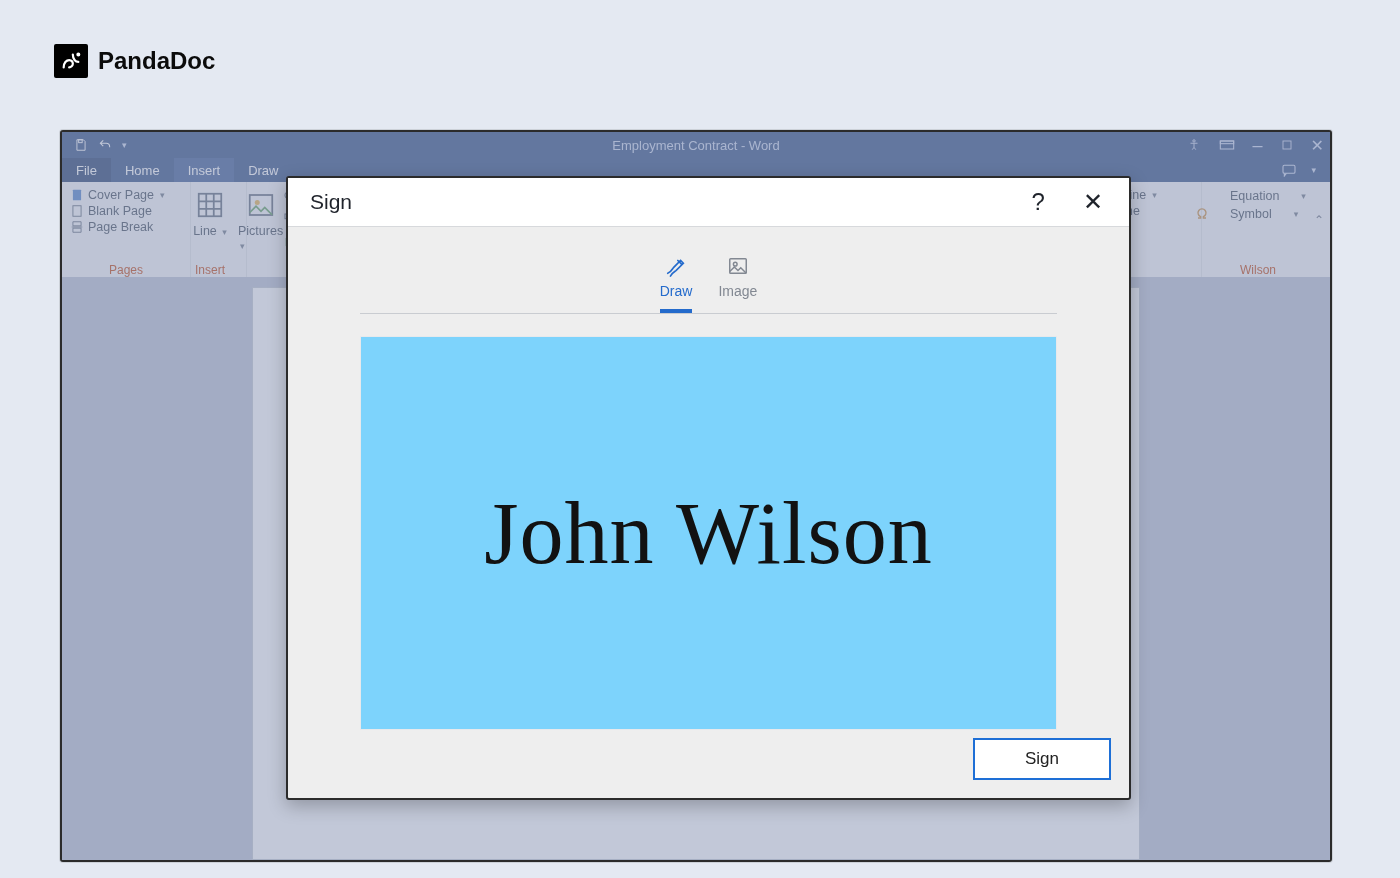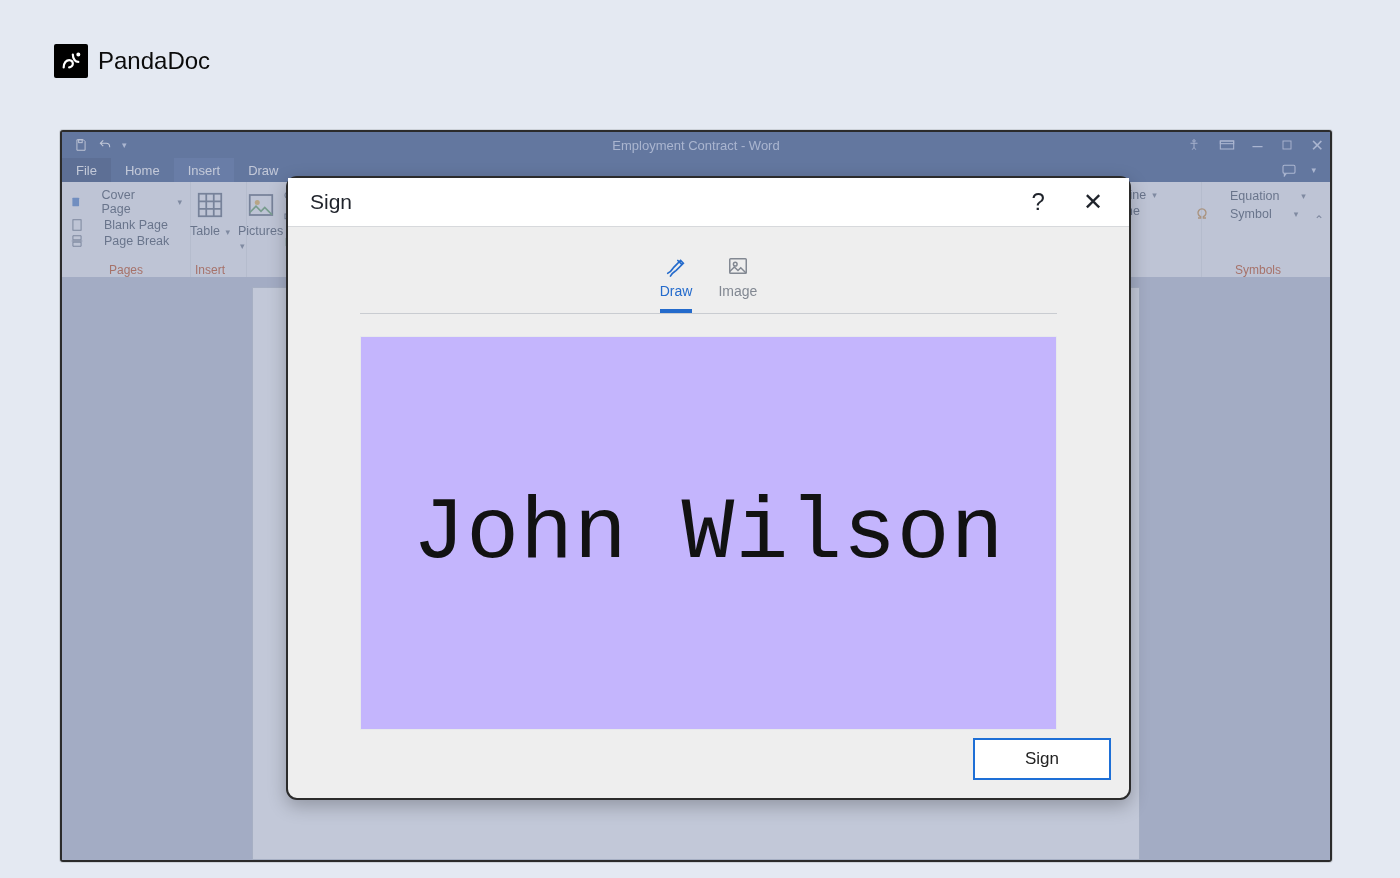--- a/index.html
+++ b/index.html
@@ -1,58 +1,58 @@
 <!DOCTYPE html>
 <html><head>
 <meta charset="utf-8">
 <style>
   html,body{margin:0;padding:0;width:1400px;height:878px;background:#E4E9F2;font-family:"Segoe UI",Arial,sans-serif;overflow:hidden}
   .logo{position:absolute;left:54px;top:44px;display:flex;align-items:center;gap:10px}
   .logo-mark{width:34px;height:34px;background:#000;color:#fff;display:flex;align-items:center;justify-content:center;font-weight:700;font-size:20px;border-radius:2px}
-  .logo-text{font-size:24px;font-weight:400;color:#0b0b0b}
+  .logo-text{font-size:24px;font-weight:700;color:#0b0b0b}
   .frame{position:absolute;left:60px;top:130px;width:1268px;height:728px;border:2px solid #2b2b2b;border-radius:3px;box-shadow:0 0 0 1px #34343422;background:#fff}
   .overlay{position:absolute;inset:0;background:#8F9BB8;opacity:.55;pointer-events:none}
   .titlebar{position:absolute;left:0;right:0;top:0;height:26px;background:#2E4C82;display:flex;align-items:center}
   .qat{display:flex;gap:10px;align-items:center;padding-left:12px;color:#fff;font-size:13px}
   .qat svg{display:block}
   .win-title{position:absolute;left:0;right:0;text-align:center;color:#C9D5EC;font-size:13px}
   .win-ctrls{position:absolute;right:6px;top:0;height:26px;display:flex;gap:18px;align-items:center;color:#CBD6ED;font-size:13px}
   .menubar{position:absolute;left:0;right:0;top:26px;height:24px;background:#2E4C82;display:flex;align-items:stretch;color:#fff;font-size:13px}
   .menubar .tab{padding:0 14px;display:flex;align-items:center}
   .menubar .tab.file{background:#1F3A6A}
   .menubar .tab.active{background:#3B5A93}
   .menubar .right{margin-left:auto;display:flex;align-items:center;gap:14px;padding-right:14px;color:#C9D5EC}
   .ribbon{position:absolute;left:0;right:0;top:50px;height:95px;background:#F5F6F8;border-bottom:1px solid #d9dce0}
   .group{position:absolute;top:0;height:95px;border-right:1px solid #e2e4e7;padding:4px 8px 0 8px;color:#445;}
   .group .ttl{position:absolute;bottom:4px;left:0;right:0;text-align:center;font-size:12px;color:#c2410c}
   .pages{left:0;width:112px}
-  .pages .row{display:flex;align-items:center;font-size:12.5px;color:#3a4656;gap:20px;margin-top:2px}
+  .pages .row{display:flex;align-items:center;font-size:12.5px;color:#3a4656;gap:4px;margin-top:2px}
   .tables{left:112px;width:56px;display:flex;flex-direction:column;align-items:center}
   .big-item{display:flex;flex-direction:column;align-items:center;font-size:12.5px;color:#3a4656;gap:4px;margin-top:4px}
   .illus{left:168px;width:60px}
   .rgt1{right:128px;width:92px}
   .rgt1 .row{display:flex;align-items:center;gap:4px;font-size:12.5px;color:#3a4656;margin-top:2px}
   .rgt2{right:0;width:128px;border-right:none}
   .rgt2 .row{display:flex;align-items:center;gap:20px;font-size:12.5px;color:#3a4656;margin-top:2px}
   .ribbon svg{display:block}
   .ribbon .drop{font-size:9px;color:#6c7586;margin-left:2px}
   .doccanvas{position:absolute;left:0;right:0;top:145px;bottom:0;background:#BAC1D2}
   .page{position:absolute;left:190px;right:190px;top:10px;bottom:0;background:#fff;border:1px solid #c2c7d1}
   .collapse{position:absolute;right:6px;bottom:50px;color:#6a7180;font-size:12px}
 
-  .dialog{position:absolute;left:286px;top:176px;width:841px;height:620px;background:#EEEEEE;border:2px solid #2b2b2b;border-radius:11px;box-shadow:0 6px 18px rgba(0,0,0,.25)}
+  .dialog{position:absolute;left:286px;top:176px;width:841px;height:620px;background:#EEEEEE;border:2px solid #2b2b2b;border-radius:3px;box-shadow:0 6px 18px rgba(0,0,0,.25)}
   .dlg-titlebar{height:48px;background:#fff;border-bottom:1px solid #d7d9dc;display:flex;align-items:center}
   .dlg-title{font-size:21px;color:#1f232b;padding-left:22px}
   .dlg-ctrl{margin-left:auto;display:flex;gap:38px;padding-right:26px;font-size:24px;color:#1f232b}
   .tabstrip{display:flex;justify-content:center;gap:26px;margin-top:28px}
   .sigtab{display:flex;flex-direction:column;align-items:center;gap:6px;font-size:14px;padding-bottom:10px}
   .sigtab.active{color:#246BCC;border-bottom:4px solid #246BCC}
   .sigtab.inactive{color:#828892}
   .divider{height:1px;background:#c9ccd1;margin:0 72px}
-  .canvas{margin:22px 72px 0 72px;height:392px;background:#c4b5fd;border:1px solid #e7e9ec;display:flex;align-items:center;justify-content:center;font-size:88px;font-family:Liberation Mono, monospace;color:#121212}
+  .canvas{margin:22px 72px 0 72px;height:392px;background:#7dd3fc;border:1px solid #e7e9ec;display:flex;align-items:center;justify-content:center;font-size:88px;font-family:Liberation Serif, serif;color:#121212}
   .canvas span{letter-spacing:1px}
   .dlg-footer{position:absolute;right:18px;bottom:18px;display:flex;gap:14px}
   .btn{width:134px;height:38px;border:1px solid #b6bac0;background:#ECEDEF;font-size:17px;color:#222;display:flex;align-items:center;justify-content:center;cursor:pointer}
   .btn.primary{border:2px solid #1E6FD6;background:#fff}
   .ico-chev{font-size:9px;color:#6c7586}
 </style>
 </head>
 <body>
 
 <div class="logo">
@@ -133,21 +133,21 @@
         </div>
       <div class="ttl">Pages</div>
     </div>
 
     <div class="group tables">
       <div class="big-item">
         <svg width="30" height="30" viewBox="0 0 24 24" fill="none" stroke="#5a6576" stroke-width="1.4">
             <rect x="3" y="3" width="18" height="18"></rect>
             <path d="M3 9h18M3 15h18M9 3v18M15 3v18"></path>
           </svg>
-        <span><span>Table</span> <span class="drop">▾</span></span>
+        <span><span>Line</span> <span class="drop">▾</span></span>
       </div>
       <div class="ttl">Insert</div>
     </div>
 
     <div class="group illus" style="display:flex;">
       <div class="big-item">
         <svg width="30" height="30" viewBox="0 0 24 24" fill="none" stroke="#5a6576" stroke-width="1.4">
             <rect x="3" y="4" width="18" height="16"></rect>
             <circle cx="9" cy="10" r="2" fill="#E6B24A" stroke="none"></circle>
             <path d="M3 18l5-5 4 4 3-3 6 6" stroke="#5C9E5C"></path>
@@ -188,21 +188,21 @@
           <span>Equation</span>
           <span class="drop">▾</span>
         </div>
       <div class="row">
           <svg width="16" height="16" viewBox="0 0 24 24" fill="none" stroke="#C98A3A" stroke-width="2">
             <path d="M6 18h4v-2a6 6 0 114 0v2h4"></path>
           </svg>
           <span>Symbol</span>
           <span class="drop">▾</span>
         </div>
-      <div class="ttl">Symbols</div>
+      <div class="ttl">Wilson</div>
     </div>
     <div class="collapse">⌃</div>
   </div>
 
   <div class="doccanvas">
     <div class="page"></div>
   </div>
 
   <div class="overlay"></div>
 </div>

